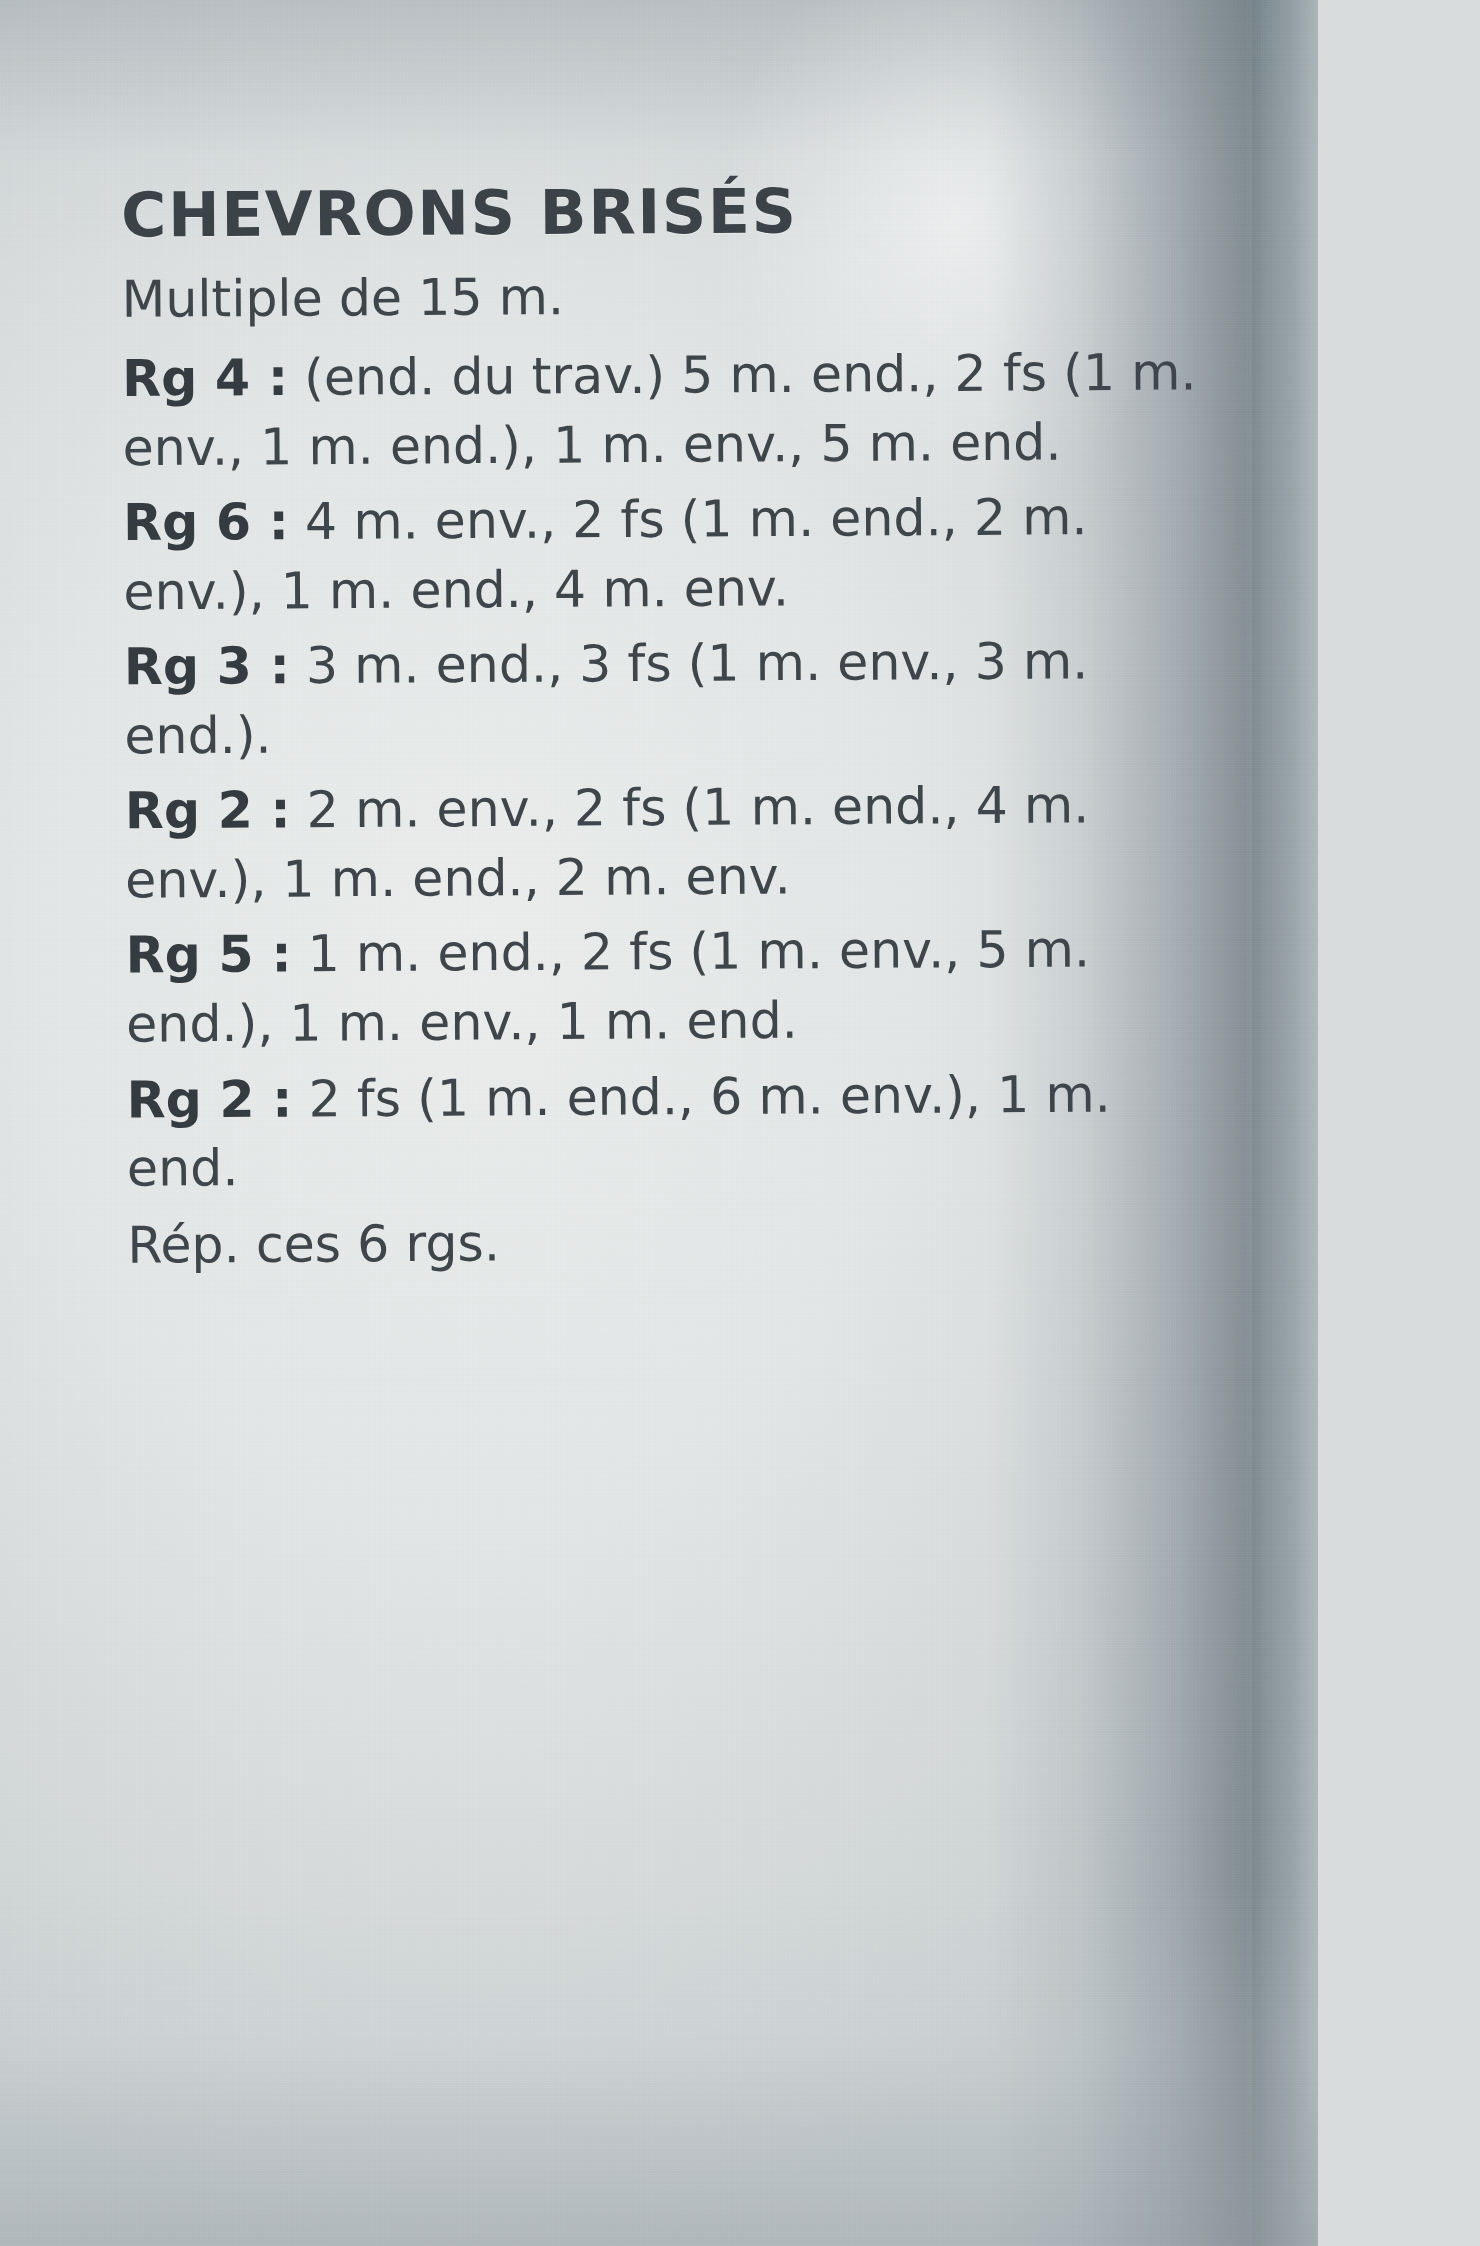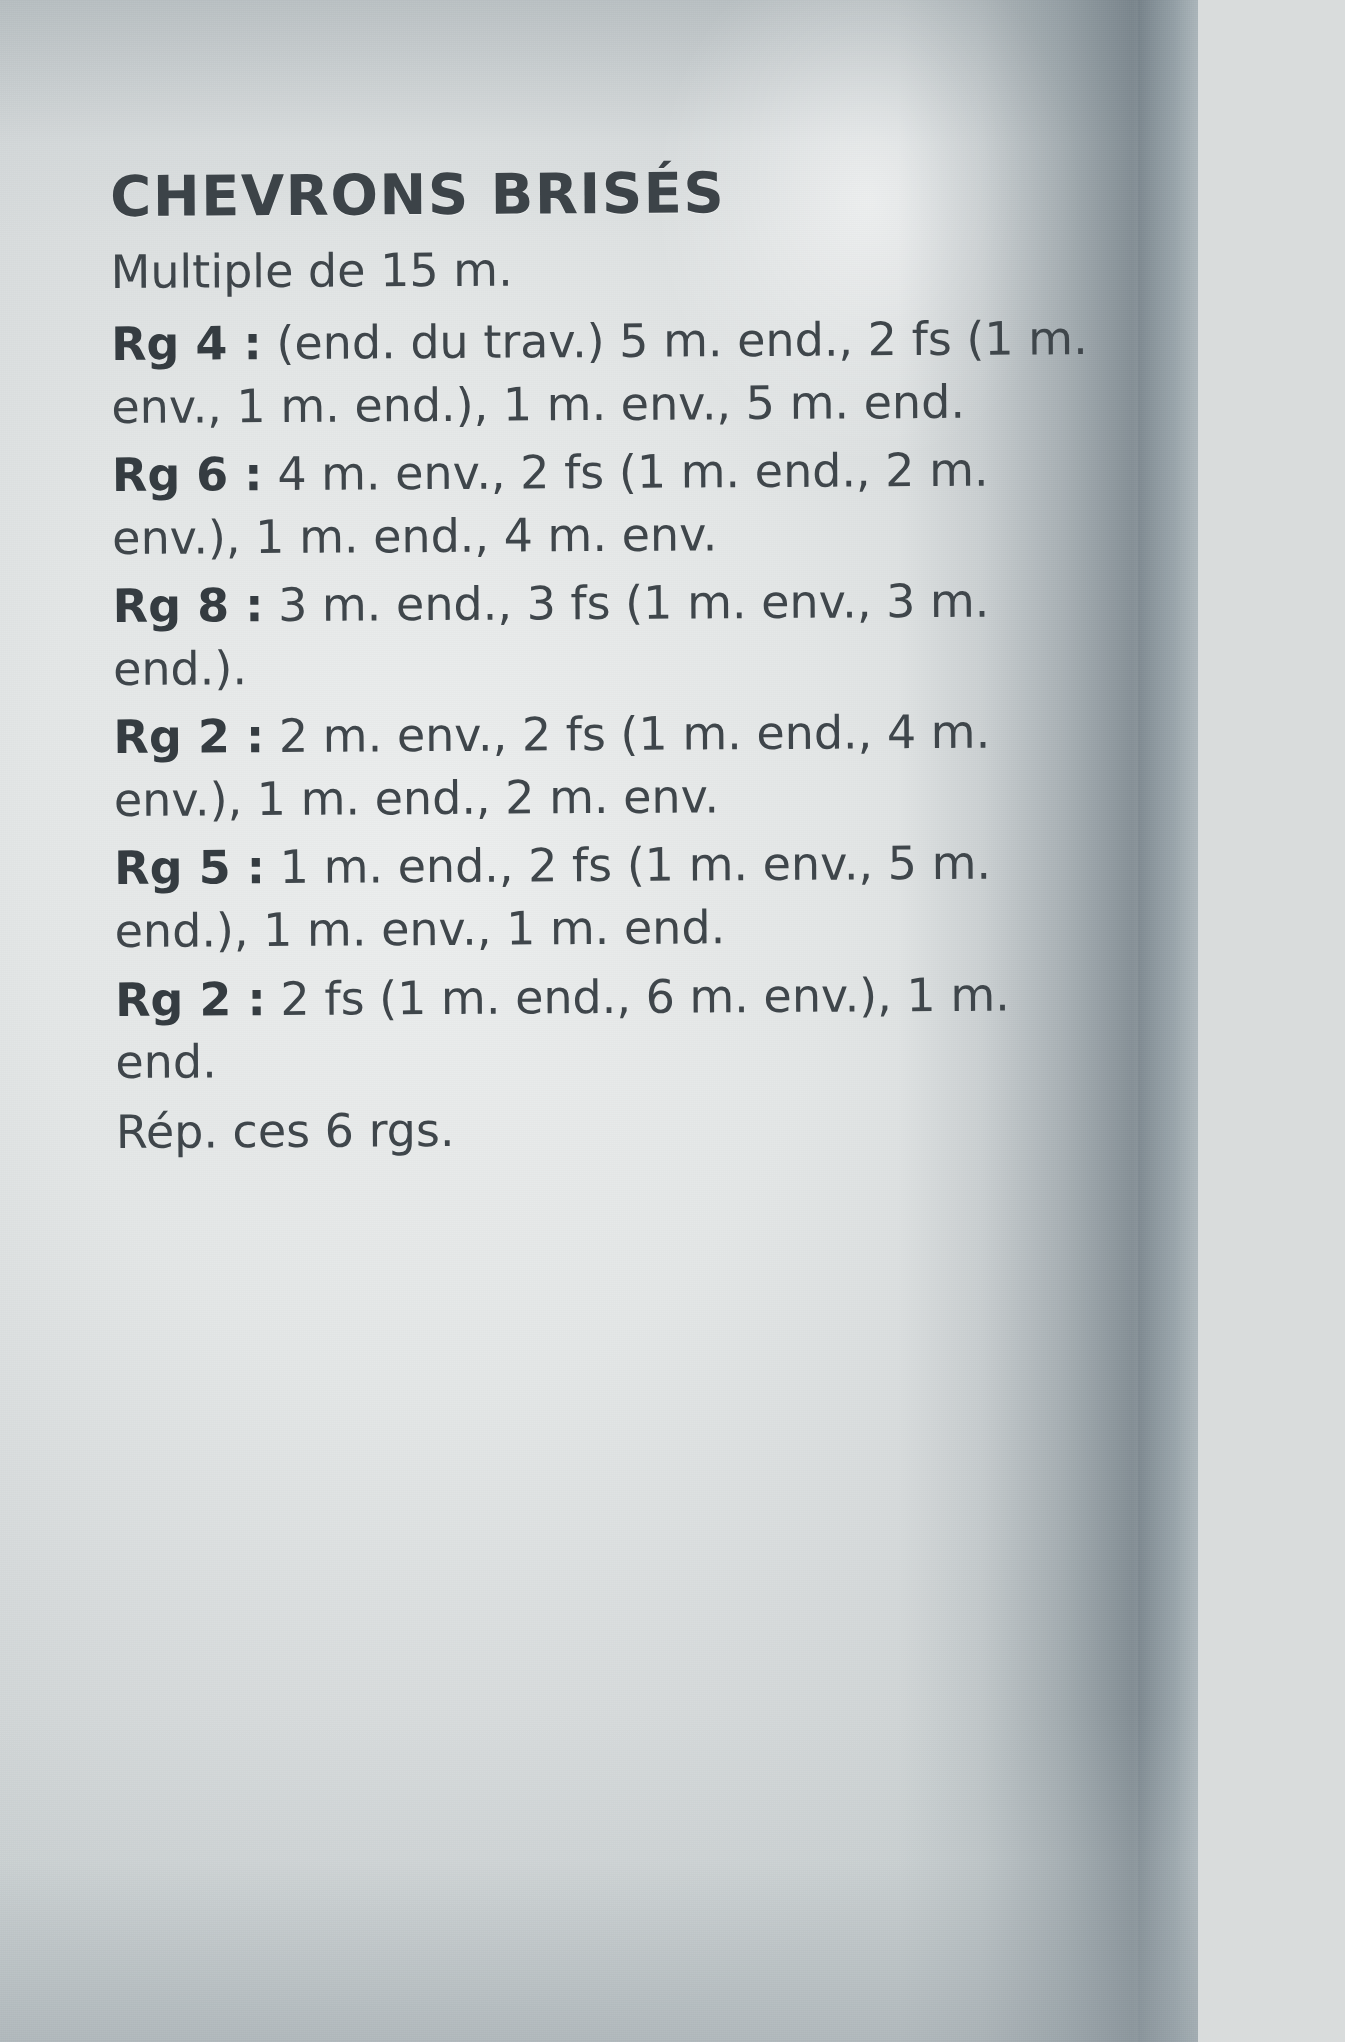--- a/index.html
+++ b/index.html
@@ -146,21 +146,21 @@
       <span class="row-label">Rg 4 :</span>
       <span class="row-text">(end. du trav.) 5 m. end., 2 fs (1 m. env., 1 m. end.), 1 m. env., 5 m. end.</span>
     </p>
 
     <p class="row">
       <span class="row-label">Rg 6 :</span>
       <span class="row-text">4 m. env., 2 fs (1 m. end., 2 m. env.), 1 m. end., 4 m. env.</span>
     </p>
 
     <p class="row">
-      <span class="row-label">Rg 8 :</span>
+      <span class="row-label">Rg 3 :</span>
       <span class="row-text">3 m. end., 3 fs (1 m. env., 3 m. end.).</span>
     </p>
 
     <p class="row">
       <span class="row-label">Rg 2 :</span>
       <span class="row-text">2 m. env., 2 fs (1 m. end., 4 m. env.), 1 m. end., 2 m. env.</span>
     </p>
 
     <p class="row">
       <span class="row-label">Rg 5 :</span>

